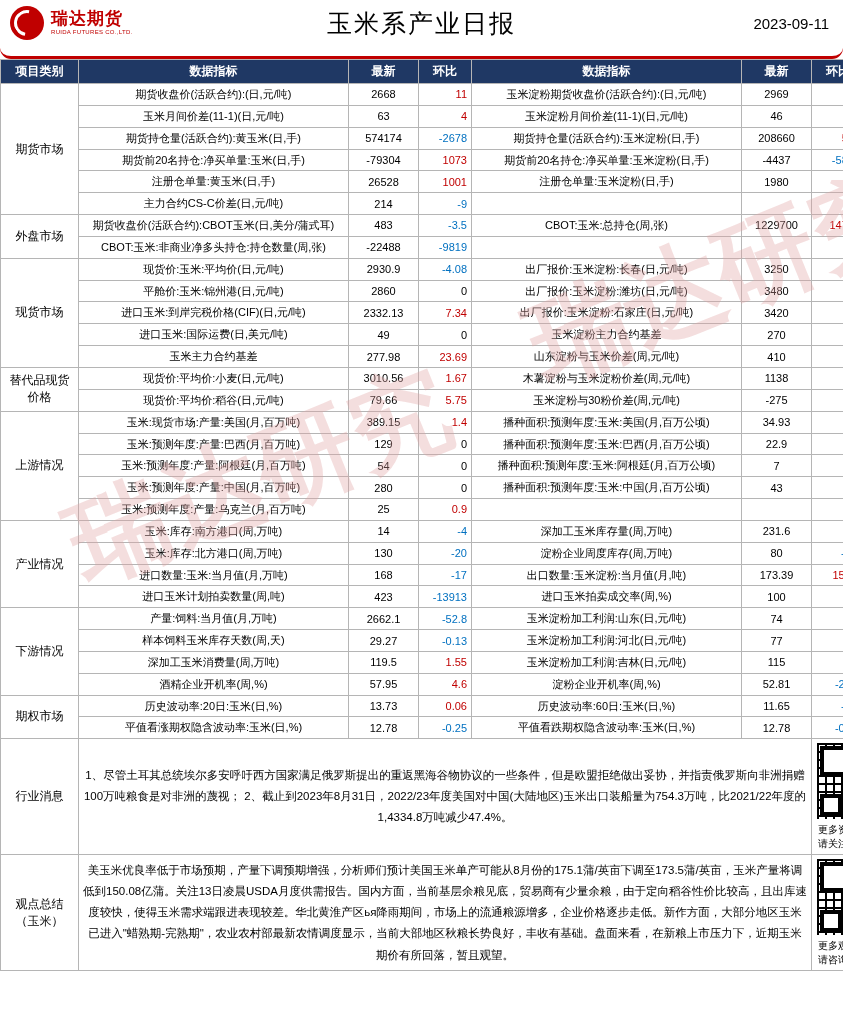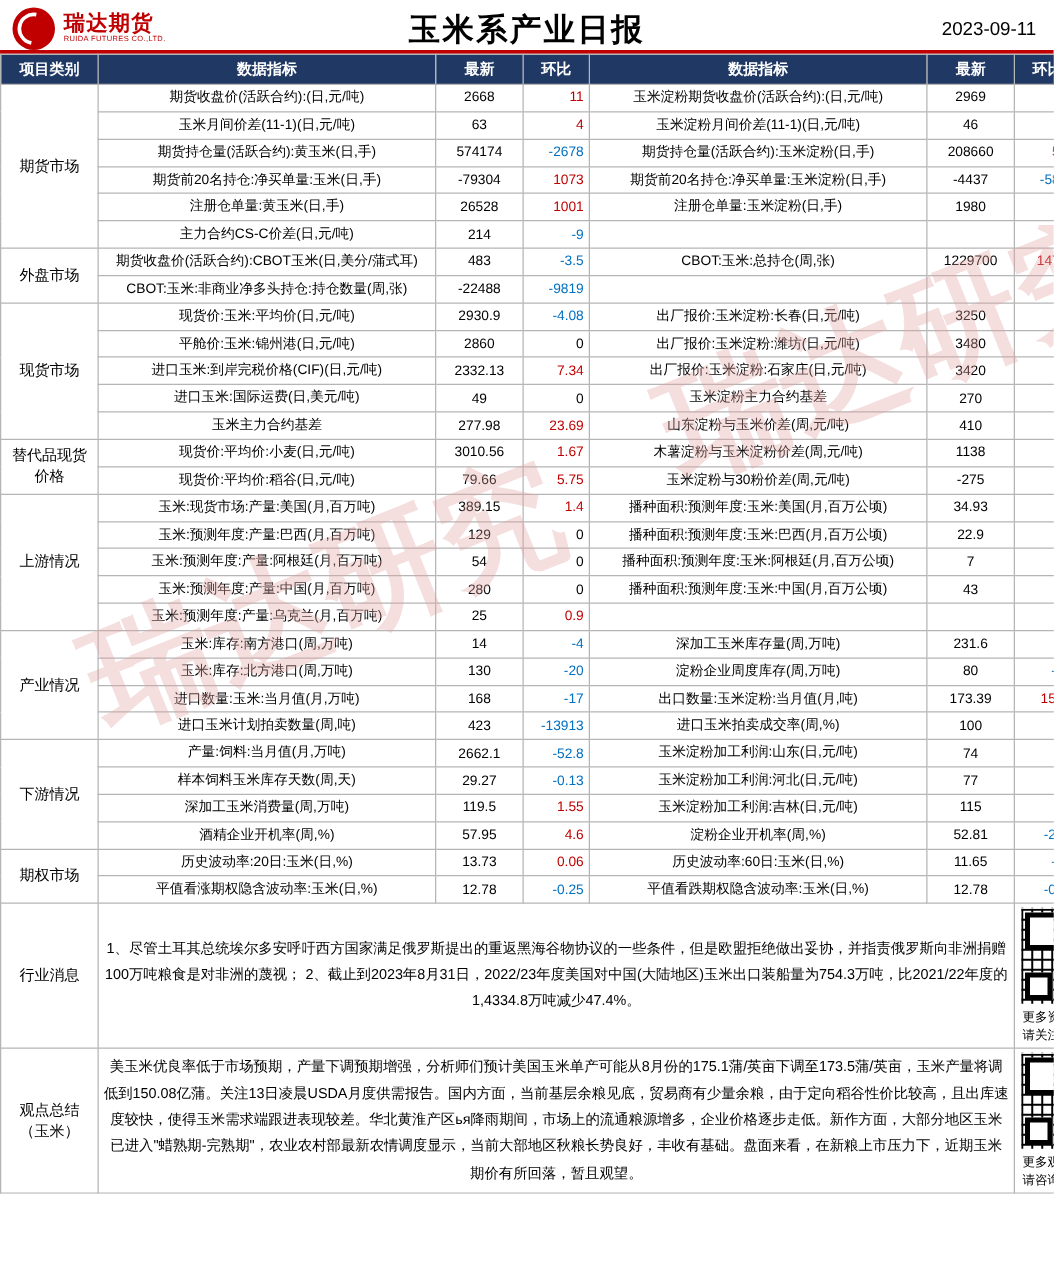--- a/index.html
+++ b/index.html
@@ -10,39 +10,40 @@
     background: #ffffff;
     color: #000;
     font-size: 11px;
   }
   .page { width: 843px; position: relative; }
 
   
   .header {
     display: flex;
     align-items: center;
-    padding: 6px 10px 0 10px;
+    padding: 6px 10px 16px 10px;
     border-bottom: 3px solid #c00000;
+    border-radius: 11px;
   }
   .logo-wrap { display:flex; align-items:center; width:190px; flex:0 0 190px; }
   .logo-mark {
     width: 34px; height: 34px; border-radius: 50%;
     background: #c00000; position: relative; flex:0 0 34px;
     display:flex; align-items:center; justify-content:center;
   }
   .logo-mark:after{
     content:""; position:absolute; width:20px;height:20px;border-radius:50%;
     border:3px solid #fff; border-right-color:transparent; border-bottom-color:transparent;
     transform: rotate(-35deg);
   }
   .logo-text { margin-left:7px; line-height:1.1; }
   .logo-cn { font-size:17px; font-weight:bold; color:#c00000; letter-spacing:1px; }
   .logo-en { font-size:6px; color:#c00000; letter-spacing:0.3px; }
   .doc-title {
-    flex:1; text-align:center; font-size:25px; font-weight:bold; letter-spacing:2px;
+    flex:1; text-align:center; font-size:25px; font-weight:normal; letter-spacing:2px;
   }
   .doc-date { width:190px; flex:0 0 190px; text-align:right; font-size:15px; padding-right:4px;}
 
   
   table.main { border-collapse: collapse; width: 843px; table-layout: fixed; }
   table.main td, table.main th { border: 1px solid #b5b5b5; padding: 3px 4px; vertical-align: middle; }
   thead th {
     background: #1f3864; color:#fff; font-weight:bold; font-size:12px; text-align:center;
     padding: 6px 4px;
   }

